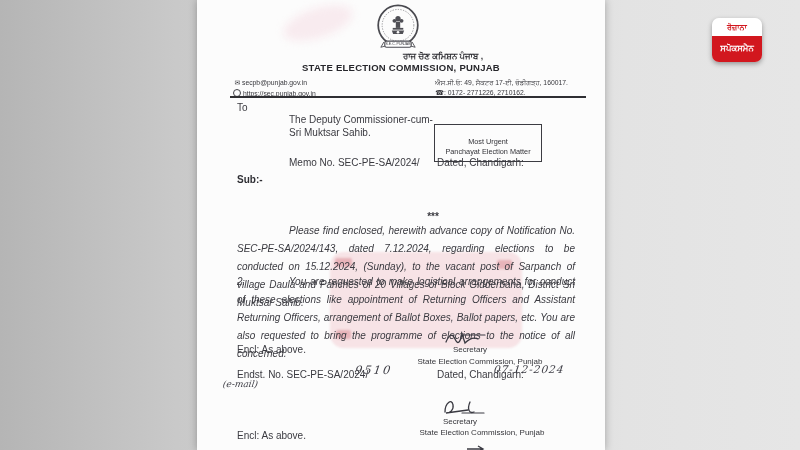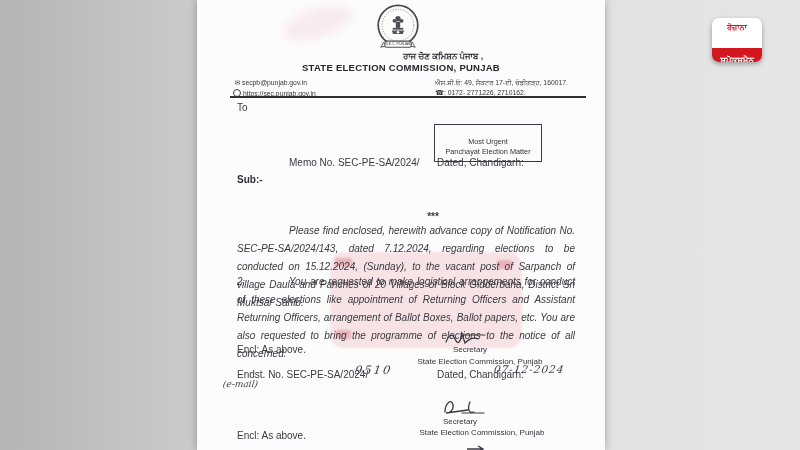--- a/index.html
+++ b/index.html
@@ -51,21 +51,21 @@
   .hand{font-family:"DejaVu Serif",serif;font-style:italic;color:#3c3c44;transform:skewX(-8deg);}
   .endst-no{left:40px;top:369px;}
   .endst-dated{left:240px;top:369px;}
   .hw-no{left:158px;top:363px;font-size:11.5px;letter-spacing:2px;}
   .hw-date{left:297px;top:363px;font-size:10.5px;letter-spacing:1px;white-space:nowrap;}
   .hw-email{left:26px;top:379px;font-size:9px;}
   .endo{left:43px;top:378px;width:340px;text-align:justify;line-height:13px;text-indent:52px;}
   
   .badge{left:712px;top:18px;width:50px;height:44px;border-radius:7px;overflow:hidden;
     box-shadow:0 2px 5px rgba(0,0,0,.35);text-align:center;}
-  .badge-top{height:30px;background:#ffffff;font-size:8px;font-weight:bold;line-height:19px;}
+  .badge-top{height:18px;background:#ffffff;font-size:8px;font-weight:bold;line-height:19px;}
   .badge-bottom{height:26px;color:#ffffff;font-size:8.5px;font-weight:bold;line-height:24px;}
 </style>
 </head>
 <body>
 
 <div id="screen">
 
   <div class="paper">
 
     <div class="abs smudge-top"></div>
@@ -100,20 +100,22 @@
       <div><span class="globe-dot"></span><span>https://sec.punjab.gov.in</span></div>
     </div>
     <div class="abs contact contact-right">
       <div>ਐਸ.ਸੀ.ਓ: 49, ਸੈਕਟਰ 17-ਈ, ਚੰਡੀਗੜ੍ਹ, 160017.</div>
       <div><span class="ic">☎</span>: <span>0172- 2771226, 2710162.</span></div>
     </div>
     <div class="abs rule"></div>
 
     <div class="abs t to-label">To</div>
     <div class="abs t addr">
+      <div>The Deputy Commissioner-cum-</div>
+      <div>Sri Muktsar Sahib.</div>
     </div>
 
     <div class="abs urgent">
       <div>Most Urgent</div>
       <div>Panchayat Election Matter</div>
     </div>
 
     <div class="abs t memo-no">Memo No. SEC-PE-SA/2024/</div>
     <div class="abs t memo-dated">Dated, Chandigarh:</div>
 

